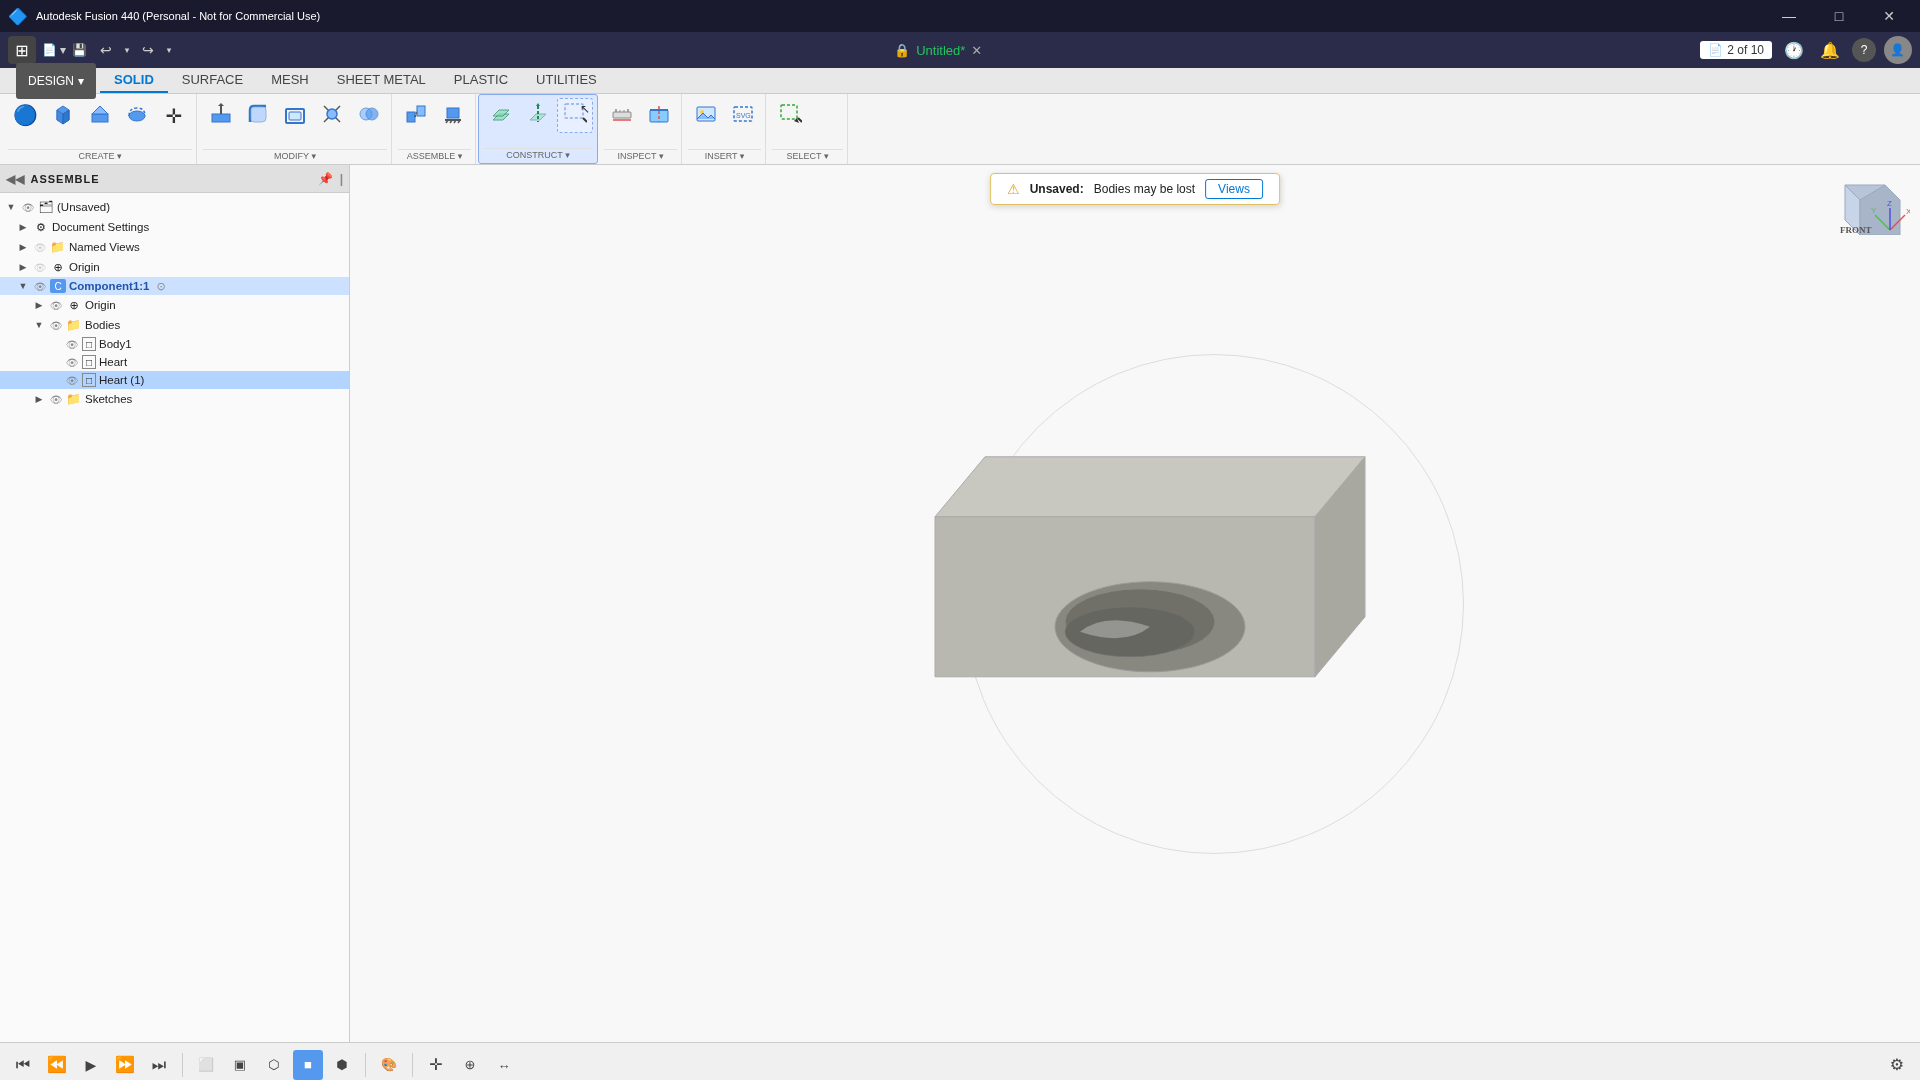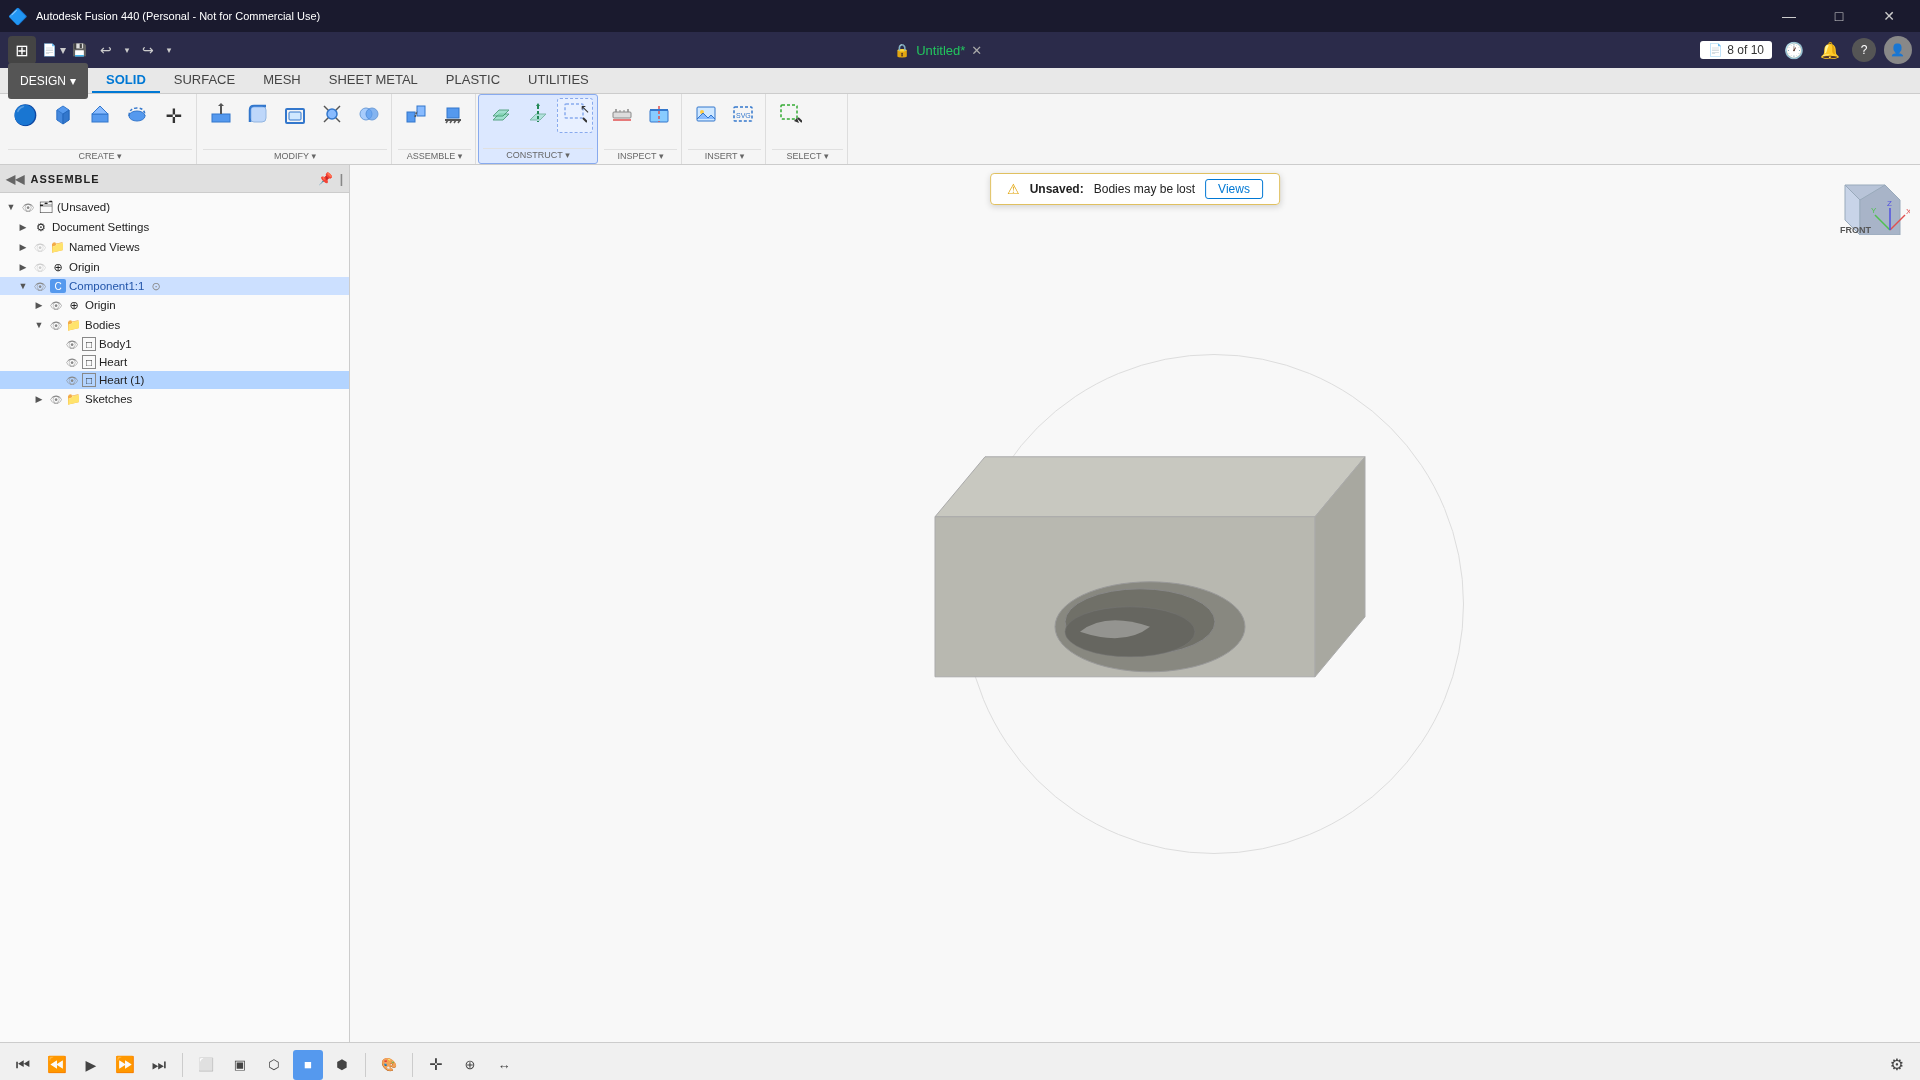--- a/index.html
+++ b/index.html
@@ -9,21 +9,21 @@
     #titlebar {
       height: 32px; background: #1a1a2e; display: flex; align-items: center; justify-content: space-between;
       padding: 0 8px; color: #fff; font-size: 12px;
     }
     #titlebar .left { display: flex; align-items: center; gap: 8px; }
     #titlebar .right { display: flex; align-items: center; gap: 4px; }
     .titlebar-btn { width: 46px; height: 32px; display: flex; align-items: center; justify-content: center; cursor: pointer; color: #ccc; font-size: 14px; }
 
     
     #ribbon { background: #f5f5f5; border-bottom: 1px solid #ccc; }
-    #ribbon-tabs { display: flex; align-items: center; height: 26px; background: #e8e8e8; border-bottom: 1px solid #ccc; padding-left: 4px; }
+    #ribbon-tabs { display: flex; align-items: center; height: 26px; background: #e8e8e8; border-bottom: 1px solid #ccc; padding-left: 12px; }
     .ribbon-tab { padding: 4px 14px; font-size: 13px; cursor: pointer; color: #444; border-bottom: 2px solid transparent; }
     .ribbon-tab.active { color: #0078d4; border-bottom: 2px solid #0078d4; font-weight: 600; }
     #ribbon-content { display: flex; align-items: stretch; height: 70px; padding: 0 4px; gap: 2px; }
     .ribbon-btn { display: flex; flex-direction: column; align-items: center; justify-content: center; padding: 3px 5px; cursor: pointer; border-radius: 3px; min-width: 36px; font-size: 10px; color: #333; gap: 2px; }
     .ribbon-btn .icon { font-size: 20px; line-height: 1; }
     .ribbon-btn .lbl { font-size: 9px; color: #555; }
     .ribbon-design { background: #555; color: #fff; padding: 4px 12px; border-radius: 3px; cursor: pointer; font-size: 12px; display: flex; align-items: center; gap: 4px; align-self: center; margin: 4px; height: 36px; }
 
     
     #main { display: flex; height: calc(1080px - 32px - 97px - 30px - 44px); }
@@ -120,21 +120,21 @@
     </div>
   </div>
   <div class="rdt-center">
     <span>🔒</span>
     <span style="color:#22c55e;">Untitled*</span>
     <span style="color:#aaa;cursor:pointer;">✕</span>
   </div>
   <div class="rdt-right">
     <div class="rdt-counter">
       <span>📄</span>
-      <span>8 of 10</span>
+      <span>2 of 10</span>
     </div>
     <div class="rdt-icon-btn">
       <span>🕐</span>
     </div>
     <div class="rdt-icon-btn">
       <span>🔔</span>
     </div>
     <div class="rdt-icon-btn" style="background:#555;border-radius:50%;width:24px;height:24px;font-size:12px;color:#fff;">?</div>
     <div class="rdt-avatar">👤</div>
   </div>
@@ -427,21 +427,21 @@
         <span class="tree-arrow closed"></span>
         <span class="tree-vis" style="color:#ccc;">👁</span>
         <span class="tree-icon" style="font-size:11px;">⊕</span>
         <span>Origin</span>
       </div>
 
       <div class="tree-item indent1" style="background:#cce0ff;">
         <span class="tree-arrow open"></span>
         <span class="tree-vis">👁</span>
         <span class="tree-icon" style="background:#5599ee;color:#fff;border-radius:2px;width:16px;height:14px;font-size:10px;display:flex;align-items:center;justify-content:center;">C</span>
-        <span style="font-weight:400;color:#2255aa;">Component1:1</span>
+        <span style="font-weight:700;color:#2255aa;">Component1:1</span>
         <span style="margin-left:4px;color:#888;font-size:11px;">⊙</span>
       </div>
 
       <div class="tree-item indent2">
         <span class="tree-arrow closed"></span>
         <span class="tree-vis">👁</span>
         <span class="tree-icon" style="font-size:11px;">⊕</span>
         <span>Origin</span>
       </div>
 
@@ -504,21 +504,21 @@
       <ellipse cx="265" cy="210" rx="95" ry="45" fill="#888880" stroke="#999" stroke-width="1"></ellipse>
 
       <ellipse cx="255" cy="205" rx="75" ry="33" fill="#707068" stroke="#888" stroke-width="1"></ellipse>
 
       <ellipse cx="245" cy="215" rx="65" ry="25" fill="#666660" stroke="#777" stroke-width="0.5"></ellipse>
 
       <path d="M 195 215 Q 220 195 265 210 Q 240 230 195 215" fill="rgba(255,255,255,0.3)" stroke="none"></path>
     </svg>
 
     <div id="viewcube">
-      <div style="position:relative;width:90px;height:60px;">
+      <div style="position:relative;width:90px;height:60px;font-family:Liberation Serif, serif;">
         <svg width="90" height="60" viewBox="0 0 90 60">
 
           <polygon points="25,10 65,10 80,25 40,25" fill="#b8c4d8" stroke="#99aabb" stroke-width="1"></polygon>
 
           <polygon points="25,10 25,45 40,60 40,25" fill="#c8d4e8" stroke="#99aabb" stroke-width="1"></polygon>
 
           <polygon points="65,10 80,25 80,60 40,60 40,25" fill="#a8b4c8" stroke="#99aabb" stroke-width="1"></polygon>
           <text x="20" y="58" font-size="9" fill="#555" font-weight="600">FRONT</text>
         </svg>
       </div>

